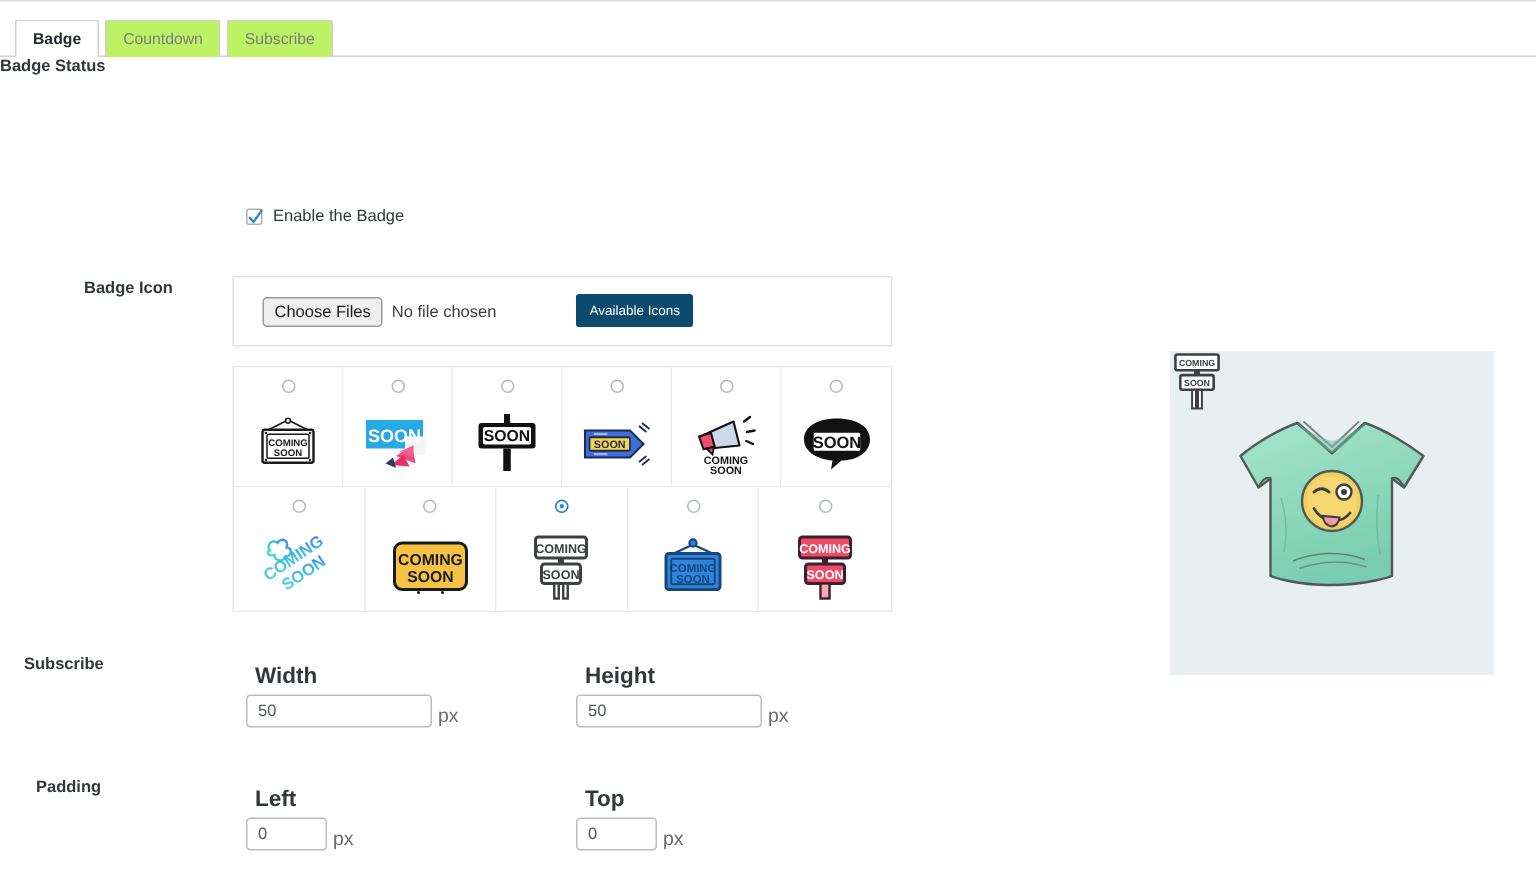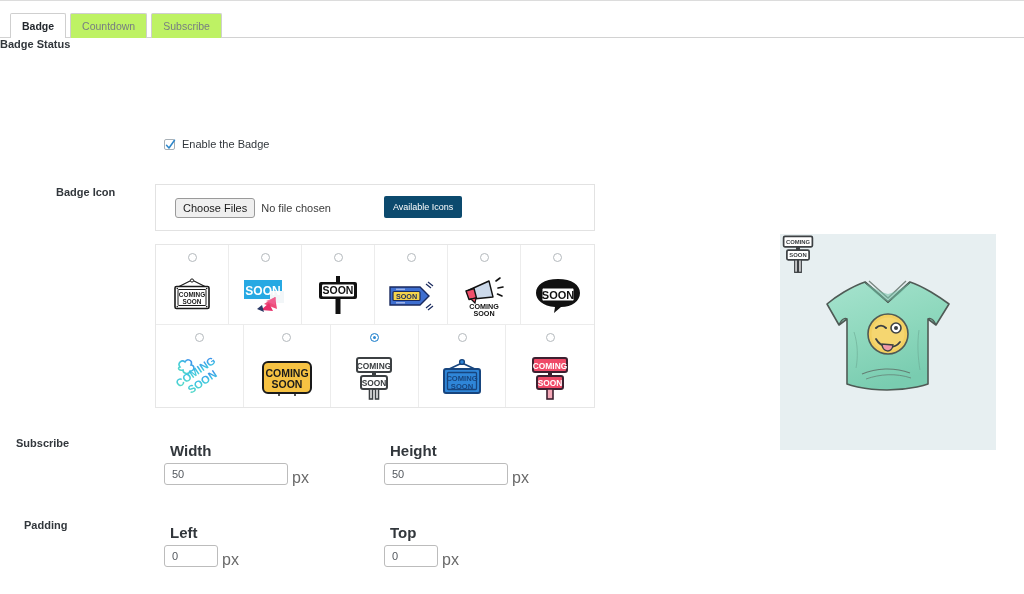--- a/index.html
+++ b/index.html
@@ -113,21 +113,21 @@
 
   .sub-label { position: absolute; font-size: 15px; font-weight: 700; color: #32373c; }
   .txt {
     position: absolute;
     border: 1px solid #bcbcbc; border-radius: 3px;
     font-size: 11px; font-family: "Liberation Sans", sans-serif;
     color: #54595f; background: #fff;
     padding: 0 0 0 7px; line-height: 20px; height: 22px;
     outline: none;
   }
-  .unit { position: absolute; font-size: 16px; color: #6a6a6a; }
+  .unit { position: absolute; font-size: 13px; color: #6a6a6a; }
 
   
   .preview {
     position: absolute; left: 780px; top: 234px;
     width: 216px; height: 216px;
     background: #e7eff1;
     overflow: hidden;
   }
   .preview-badge { position: absolute; left: 1px; top: 0px; }
   .shirt { position: absolute; left: 38px; top: 38px; }

